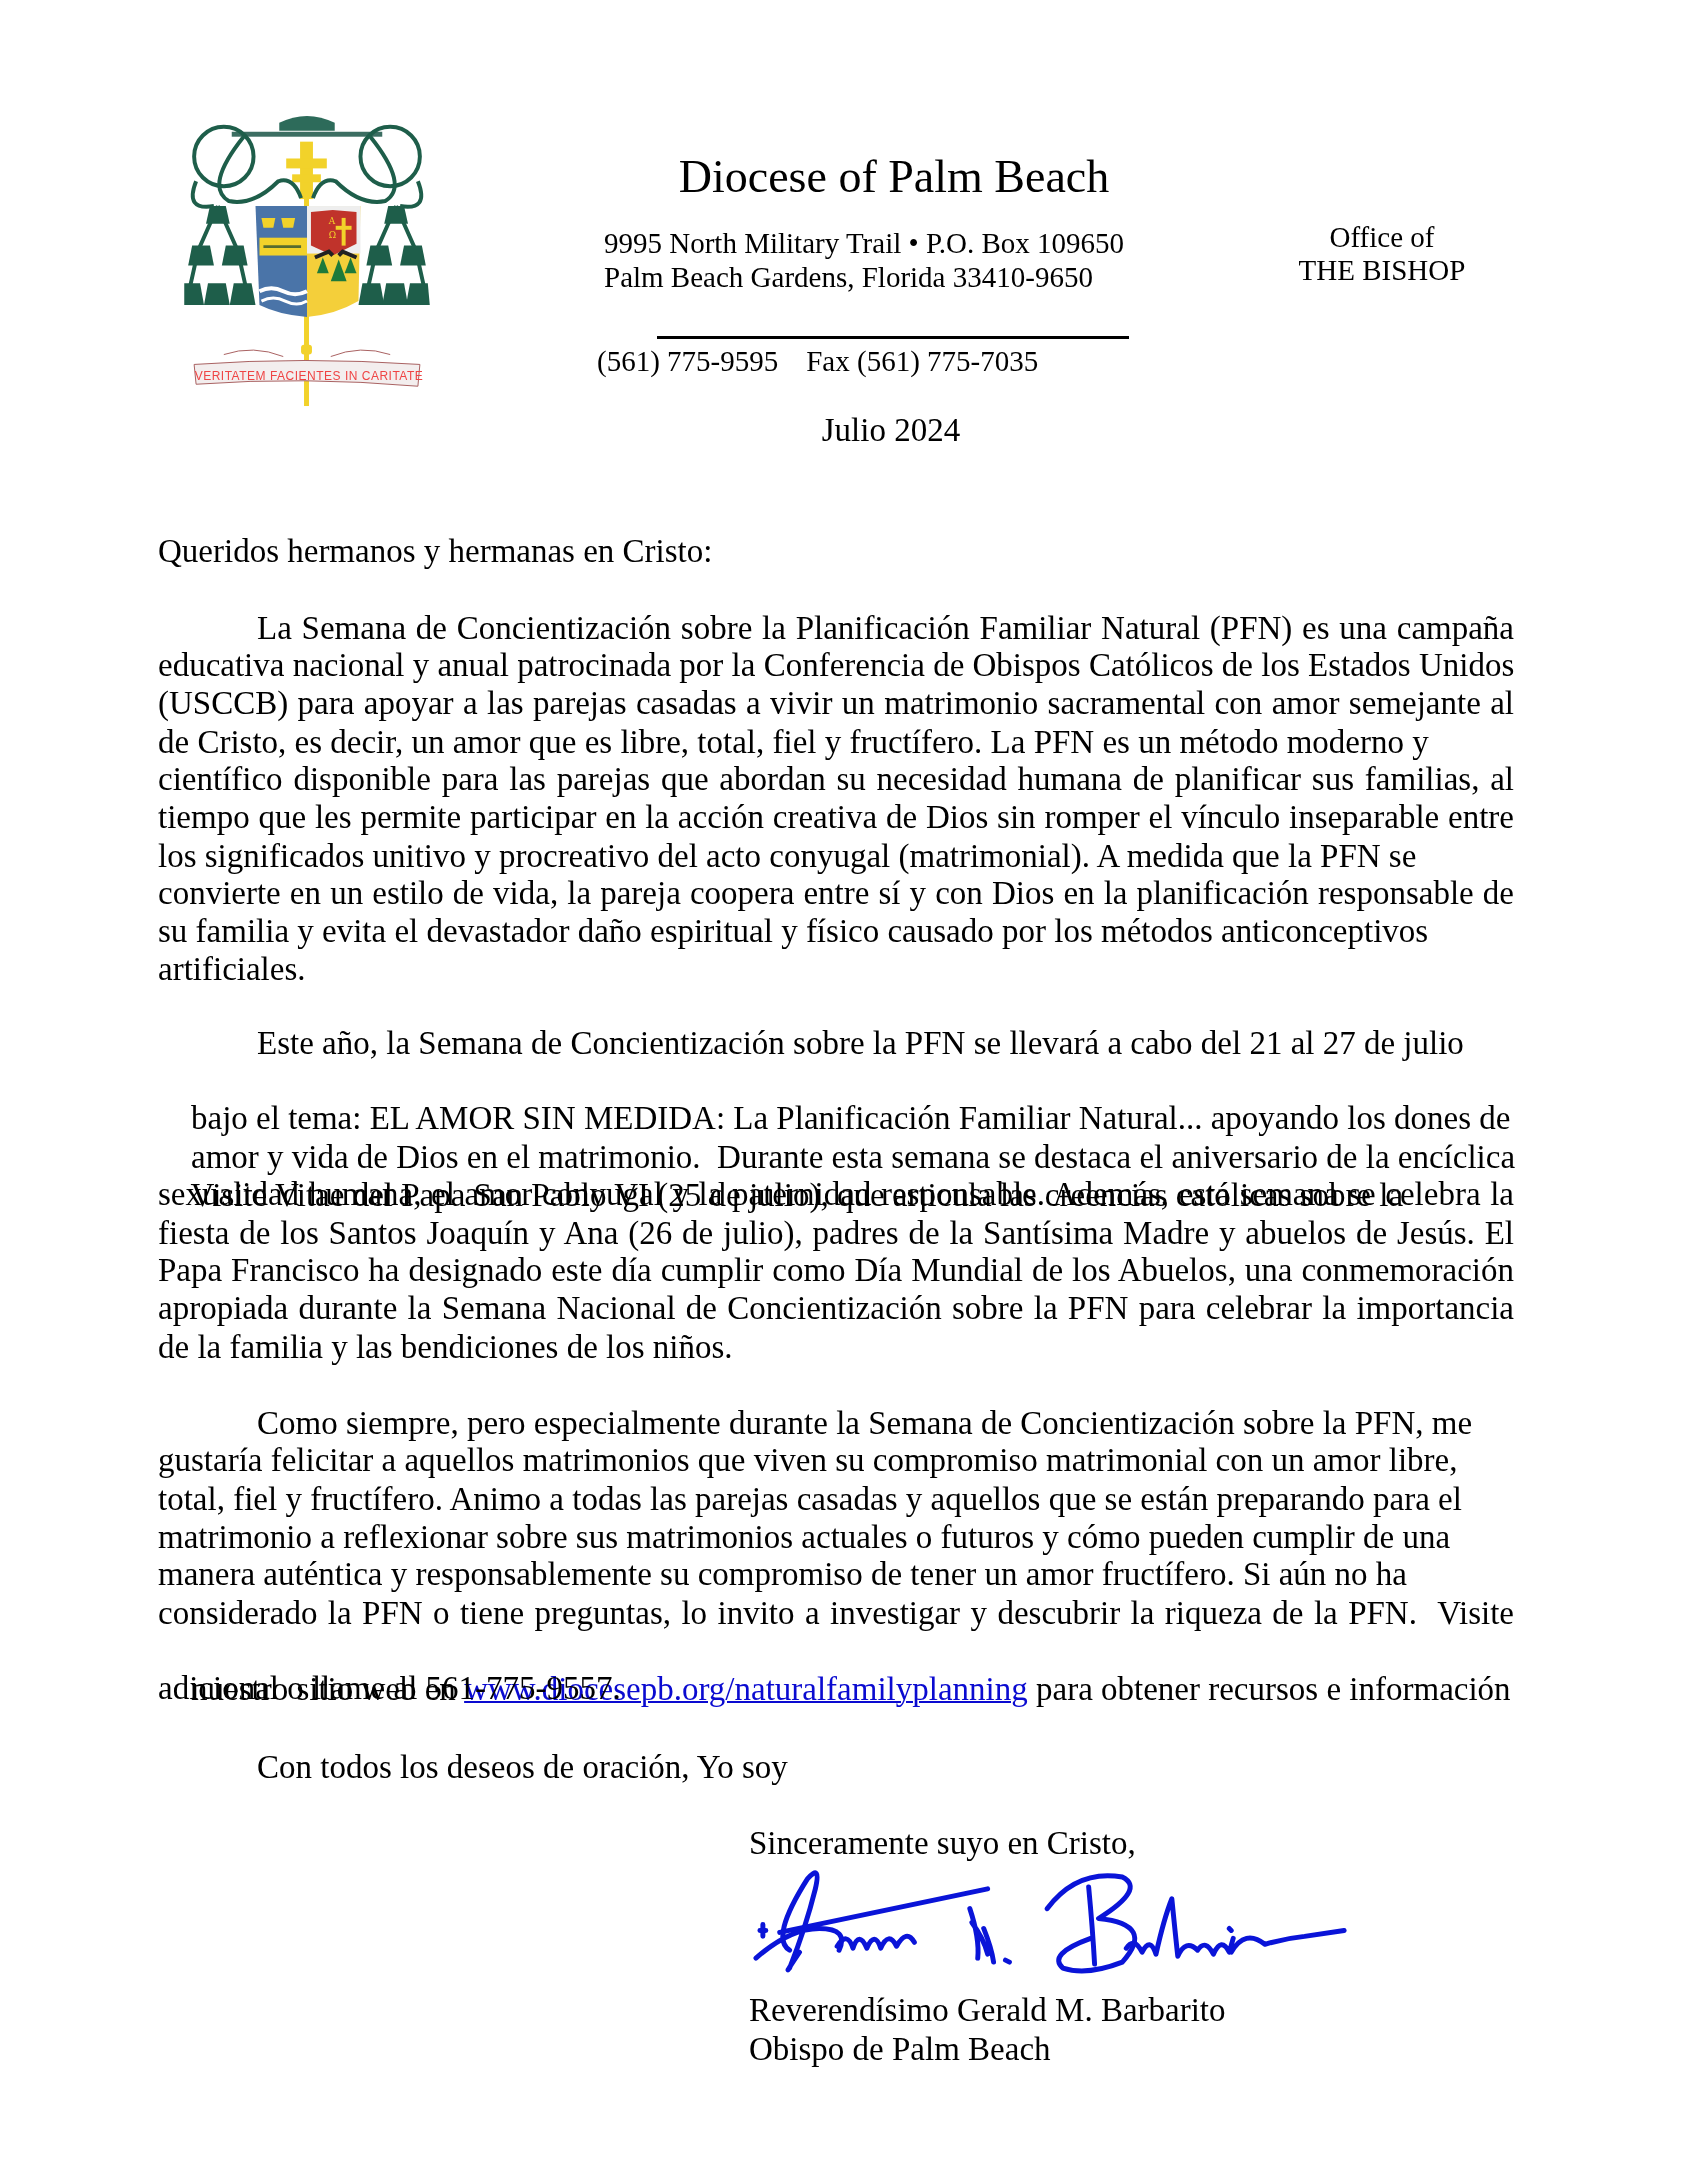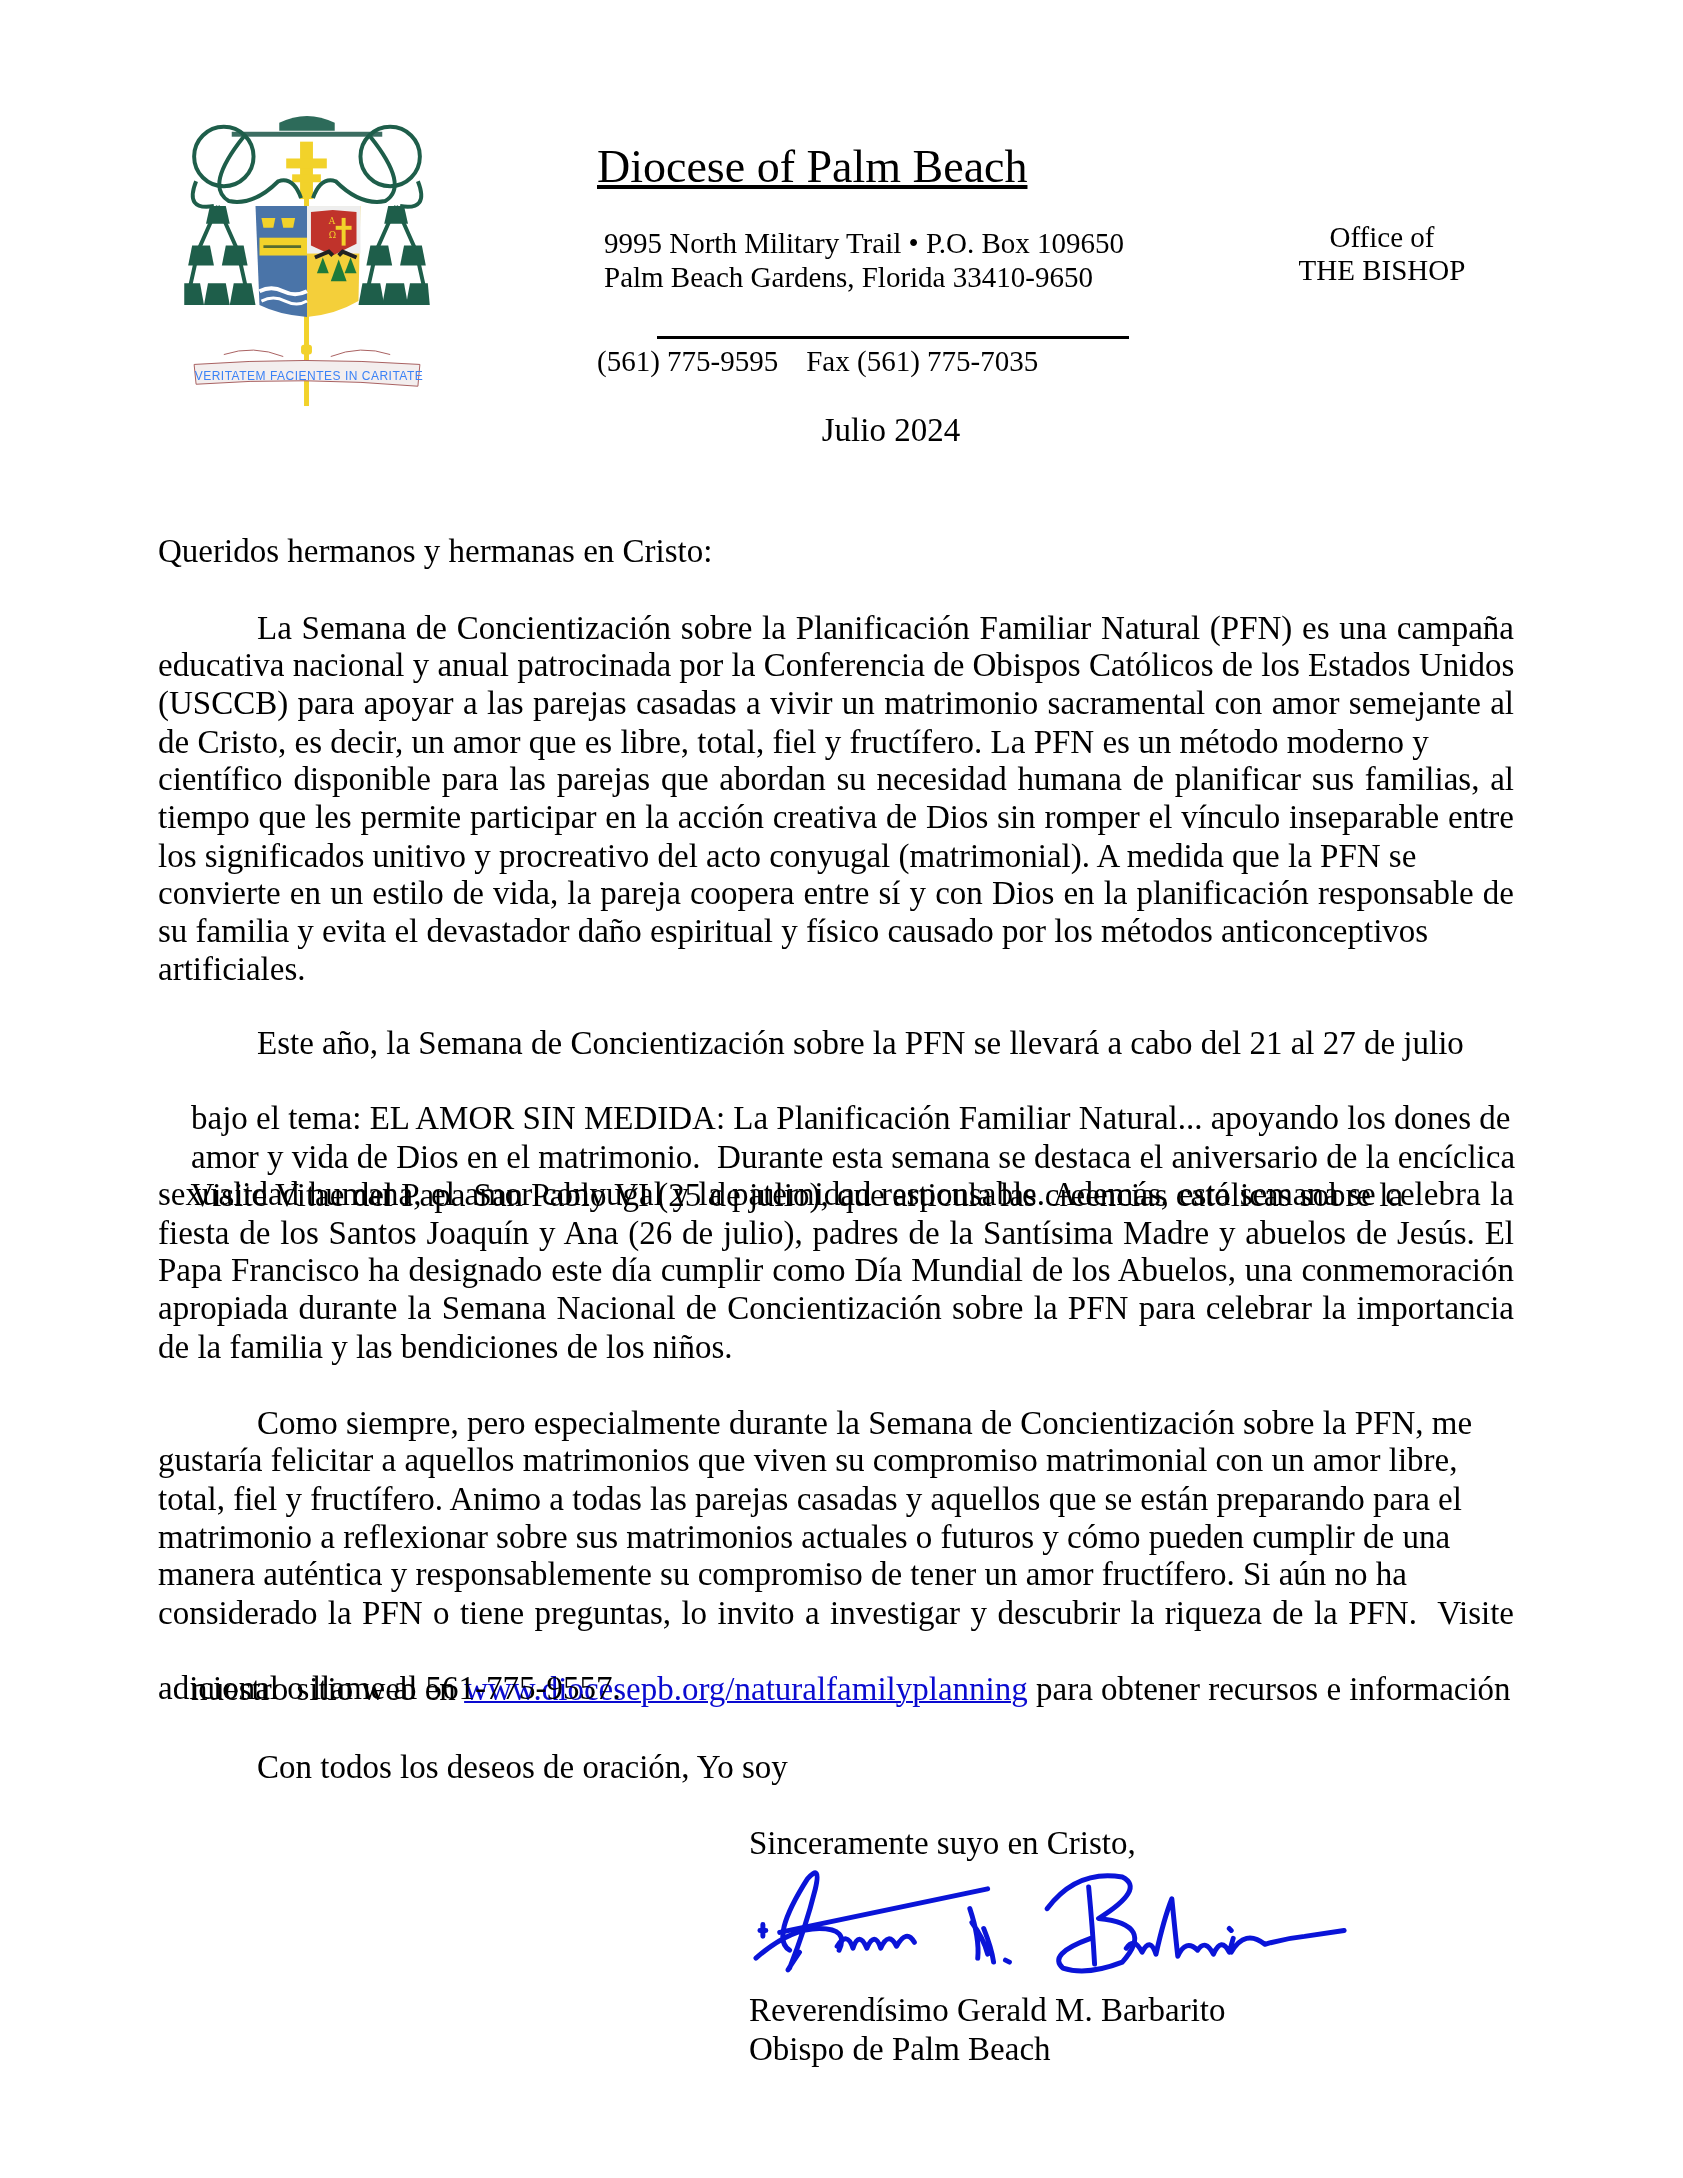--- a/index.html
+++ b/index.html
@@ -1,20 +1,20 @@
 <!DOCTYPE html>
 <html><head>
 <meta charset="utf-8">
 <style>
   html, body { margin:0; padding:0; background:#ffffff; }
   body { width:1683px; height:2178px; position:relative; overflow:hidden;
          font-family:"Liberation Serif","DejaVu Serif",serif; color:#000; }
   .crest { position:absolute; left:184px; top:107px; width:246px; height:302px; }
-  .hdr-title { position:absolute; left:0; top:139px; width:1782px; text-align:left;
-               font-size:46px; line-height:55px; left:0;text-decoration:underline; }
+  .hdr-title { position:absolute; left:0; top:149px; width:1782px; text-align:center;
+               font-size:46px; line-height:55px; left:0; }
   .hdr-center { position:absolute; left:604px; width:580px; text-align:left; }
   .addr { font-size:29px; line-height:35px; }
   .rule { position:absolute; left:657px; top:336px; width:472px; height:3px; background:#000; }
   .office { position:absolute; left:1277px; width:210px; text-align:center; font-size:29px; line-height:35px; }
   .line { position:absolute; white-space:pre; font-size:33px; line-height:38px; }
   .body-line { left:158px; width:1356px; }
   .just { text-align:justify; text-align-last:justify; }
   .ital { }
   a.link { color:#0a0ad0; text-decoration:underline; text-decoration-thickness:2px; }
   .sig { position:absolute; left:750px; top:1859px; width:606px; height:129px; }
@@ -79,21 +79,21 @@
   <path d="M134 168 L140 152 L146 168 Z" fill="#1e7a3a"></path>
   <path d="M148 176 L156 154 L164 176 Z" fill="#1e7a3a"></path>
   <path d="M162 168 L168 152 L174 168 Z" fill="#1e7a3a"></path>
   <path d="M132 152 L146 146 L150 150" stroke="#222" stroke-width="4" fill="none"></path>
   <path d="M174 152 L160 146 L156 150" stroke="#222" stroke-width="4" fill="none"></path>
 
   <path d="M10 260 Q120 252 238 260 L236 282 Q120 272 12 280 Z" fill="#f3eeee" stroke="#a86060" stroke-width="1"></path>
   <path d="M40 250 Q70 240 100 252" stroke="#a86060" fill="none"></path>
   <path d="M148 252 Q178 240 208 250" stroke="#a86060" fill="none"></path>
 </svg>
-<div style="position:absolute;left:194px;top:369px;width:230px;text-align:center;font-family:'Liberation Sans',sans-serif;font-size:12px;letter-spacing:0.5px;color:#3b82f6;">VERITATEM FACIENTES IN CARITATE</div>
+<div style="position:absolute;left:194px;top:369px;width:230px;text-align:center;font-family:'Liberation Sans',sans-serif;font-size:12px;letter-spacing:0.5px;color:#ef4444;">VERITATEM FACIENTES IN CARITATE</div>
 
 <div class="hdr-title" style="left:597px;width:594px;">Diocese of Palm Beach</div>
 <div class="hdr-center addr" style="top:226px;">9995 North Military Trail • P.O. Box 109650</div>
 <div class="hdr-center addr" style="top:260px;">Palm Beach Gardens, Florida 33410-9650</div>
 <div class="rule"></div>
 <div class="hdr-center addr" style="top:344px;left:597px;width:594px;">
   <span>(561) 775-9595</span><span style="display:inline-block;width:28px;"></span><span>Fax (561) 775-7035</span>
 </div>
 <div class="office" style="top:220px;">Office of</div>
 <div class="office" style="top:253px;">THE BISHOP</div>

